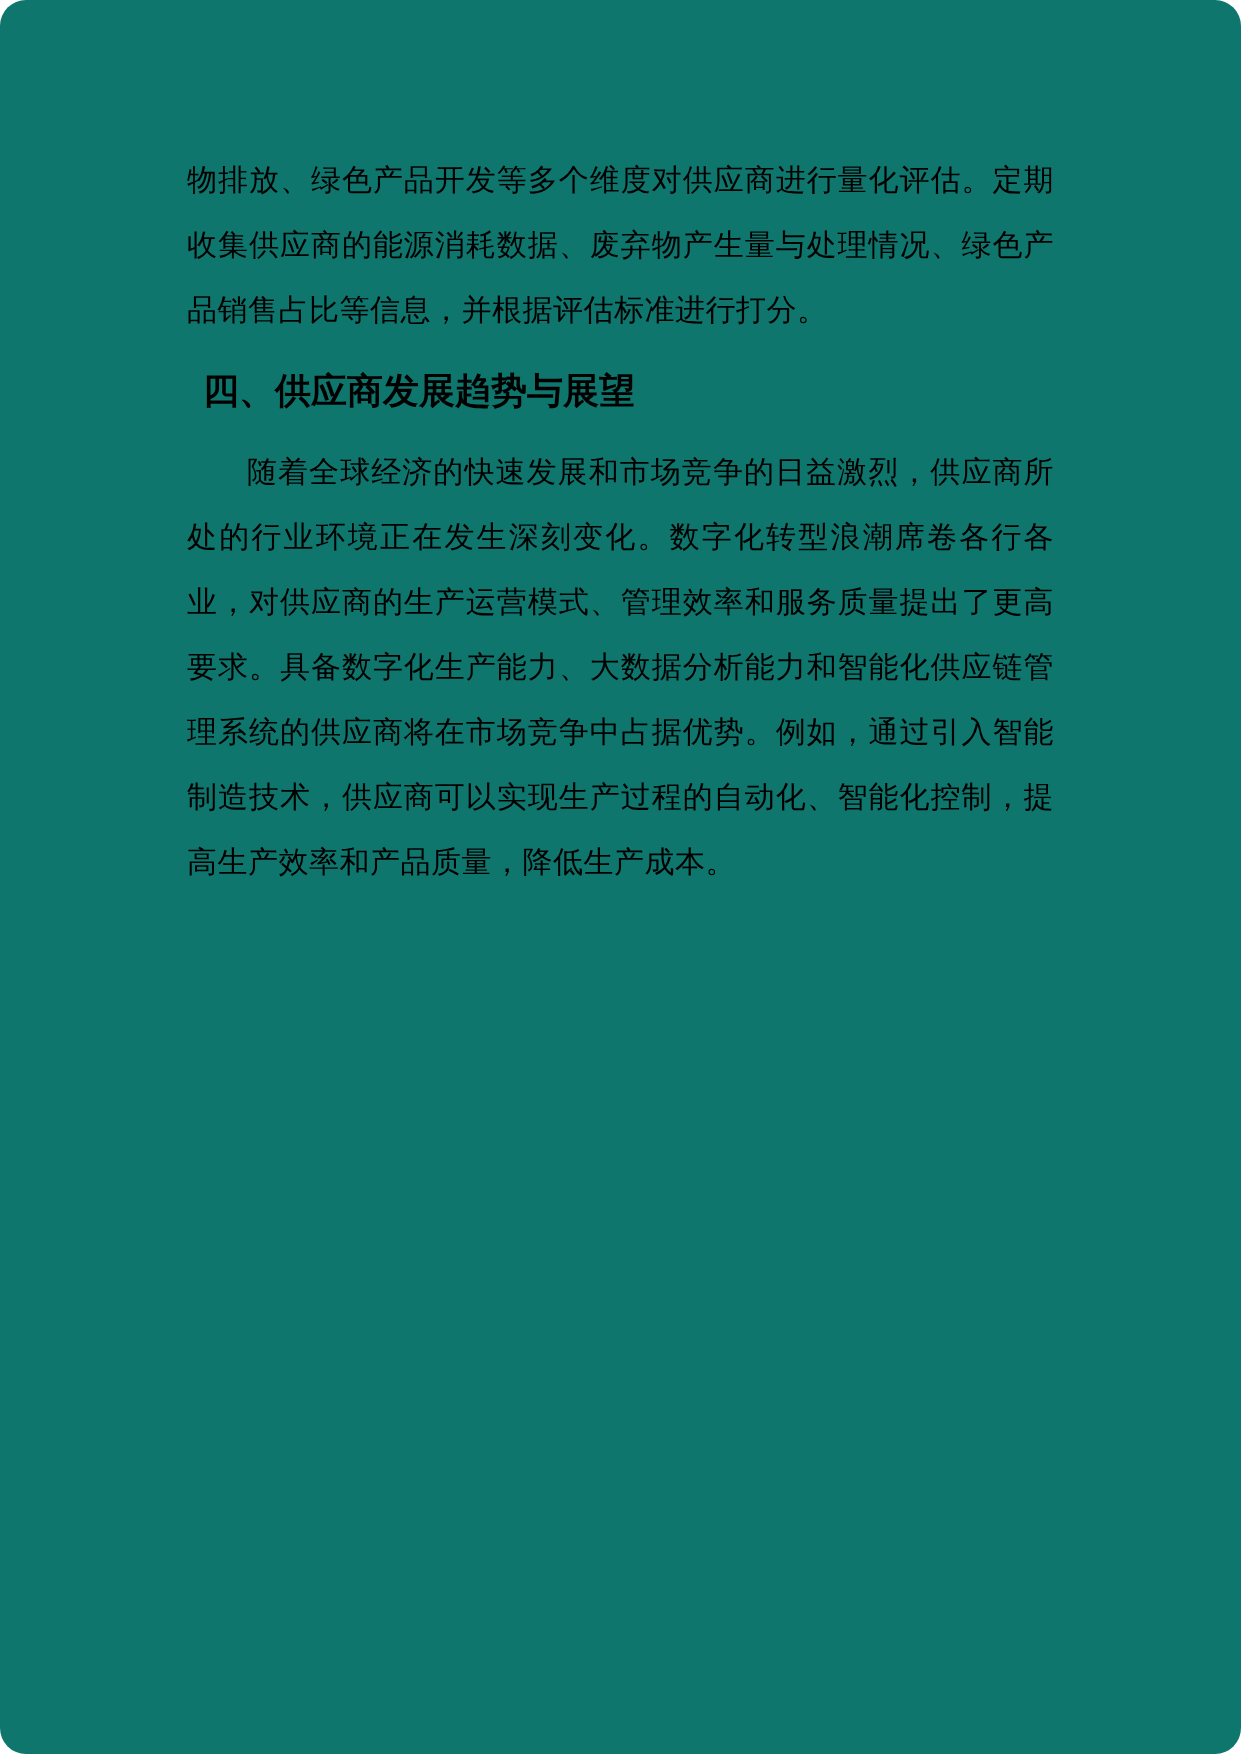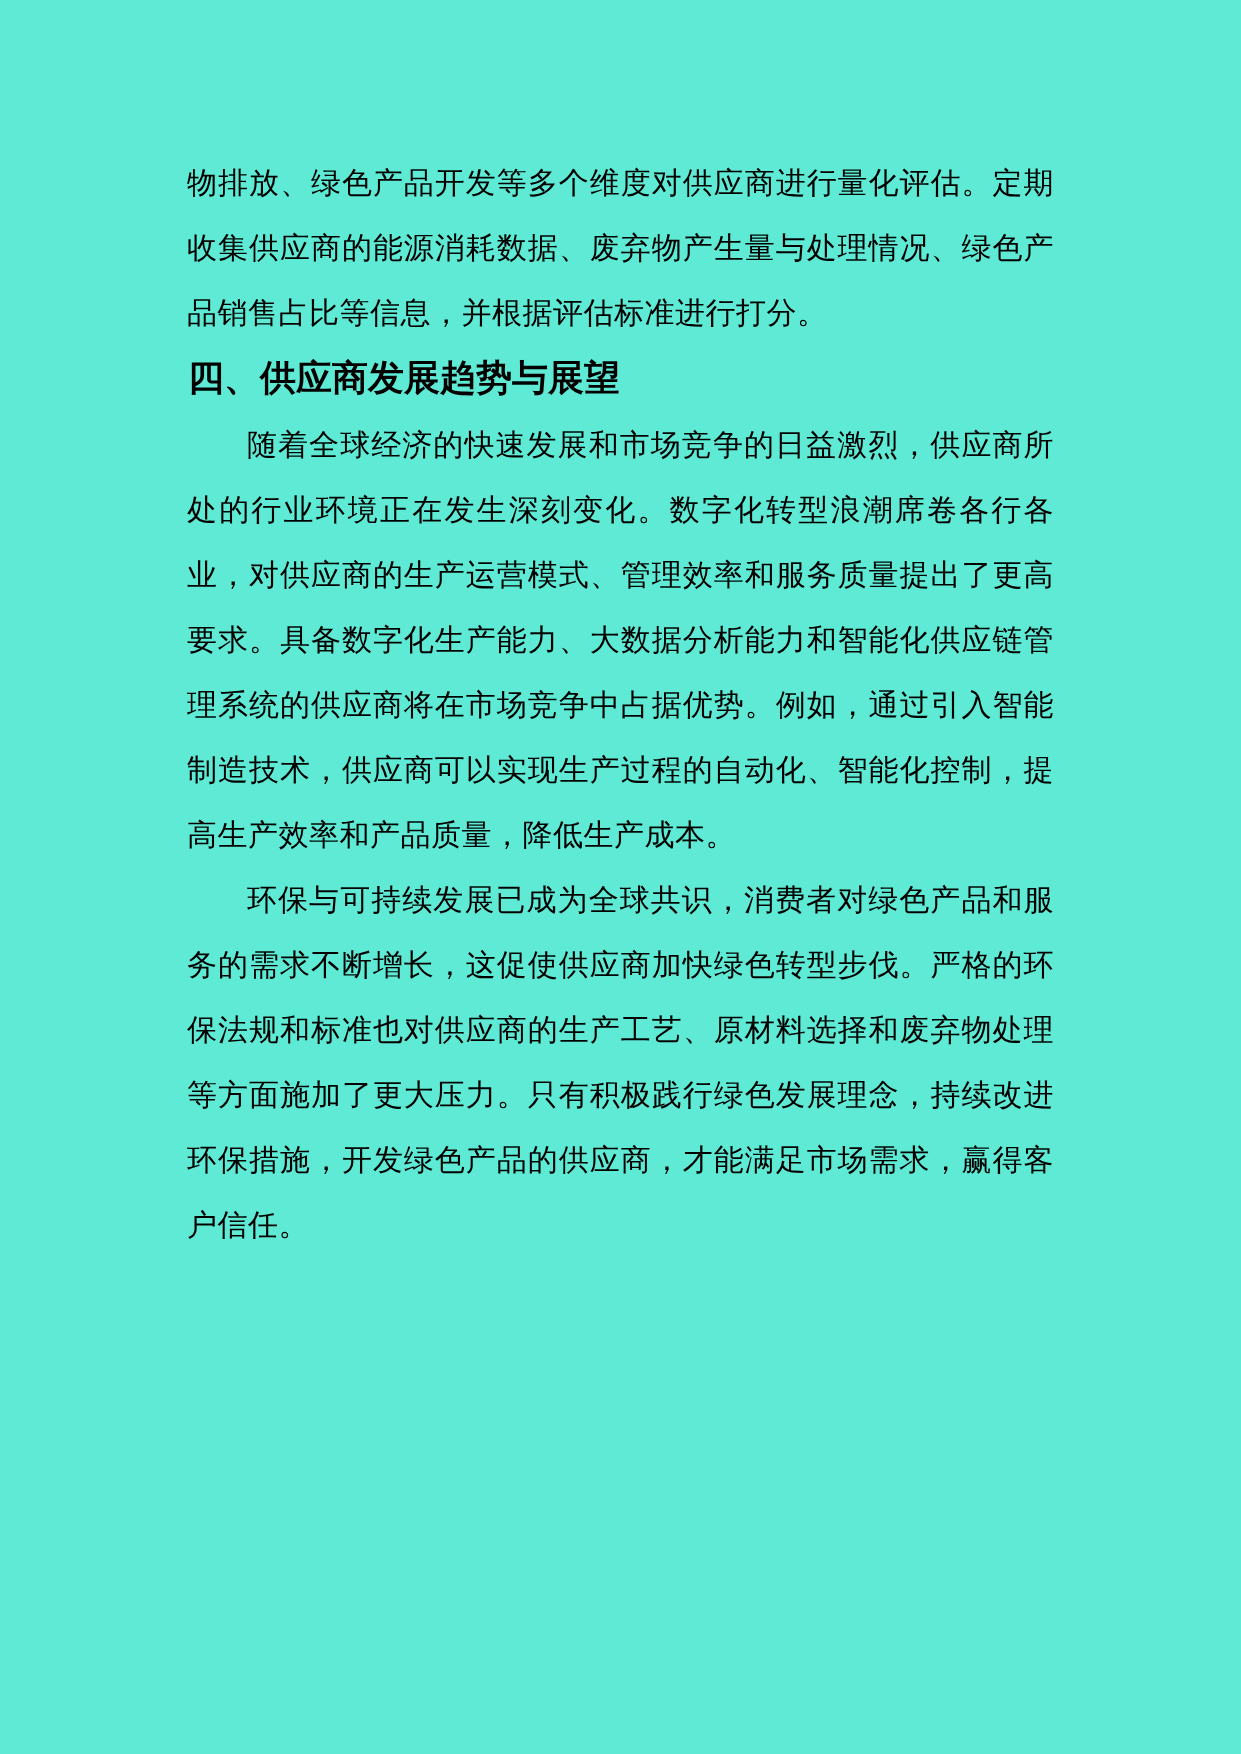--- a/index.html
+++ b/index.html
@@ -4,43 +4,44 @@
 <style>
   html, body {
     margin: 0;
     padding: 0;
     background: #ffffff;
   }
   .page {
     position: relative;
     width: 1241px;
     height: 1754px;
-    background: #5eead4;
+    background: #0f766e;
     overflow: hidden;
-    font-family: Liberation Serif, serif;
+    font-family: Liberation Mono, monospace;
     color: #000000;
+    border-radius: 26px;
   }
   .content {
     position: absolute;
     left: 187px;
     top: 150px;
     width: 867px;
   }
   .para {
     margin: 0;
     font-size: 30px;
     line-height: 65px;
     text-align: justify;
     letter-spacing: 0.5px;
   }
   .para.indent {
     text-indent: 60px;
   }
   .h1 {
-    margin: 1px;
+    margin: 16px;
     font-size: 36px;
     font-weight: bold;
     line-height: 65px;
     text-align: left;
   }
   .h2 {
     margin: 0;
     font-size: 31px;
     font-weight: bold;
     line-height: 65px;
@@ -50,16 +51,15 @@
 </style>
 </head>
 <body>
 
 <div class="page">
   <div class="content">
     <div id="doc-body">
         <p class="para">物排放、绿色产品开发等多个维度对供应商进行量化评估。定期收集供应商的能源消耗数据、废弃物产生量与处理情况、绿色产品销售占比等信息，并根据评估标准进行打分。</p>
         <p class="h1">四、供应商发展趋势与展望</p>
         <p class="para indent">随着全球经济的快速发展和市场竞争的日益激烈，供应商所处的行业环境正在发生深刻变化。数字化转型浪潮席卷各行各业，对供应商的生产运营模式、管理效率和服务质量提出了更高要求。具备数字化生产能力、大数据分析能力和智能化供应链管理系统的供应商将在市场竞争中占据优势。例如，通过引入智能制造技术，供应商可以实现生产过程的自动化、智能化控制，提高生产效率和产品质量，降低生产成本。</p>
-        <p class="para indent">环保与可持续发展已成为全球共识，消费者对绿色产品和服务的需求不断增长，这促使供应商加快绿色转型步伐。严格的环保法规和标准也对供应商的生产工艺、原材料选择和废弃物处理等方面施加了更大压力。只有积极践行绿色发展理念，持续改进环保措施，开发绿色产品的供应商，才能满足市场需求，赢得客户信任。</p>
       </div>
   </div>
 </div>
 
 </body></html>

